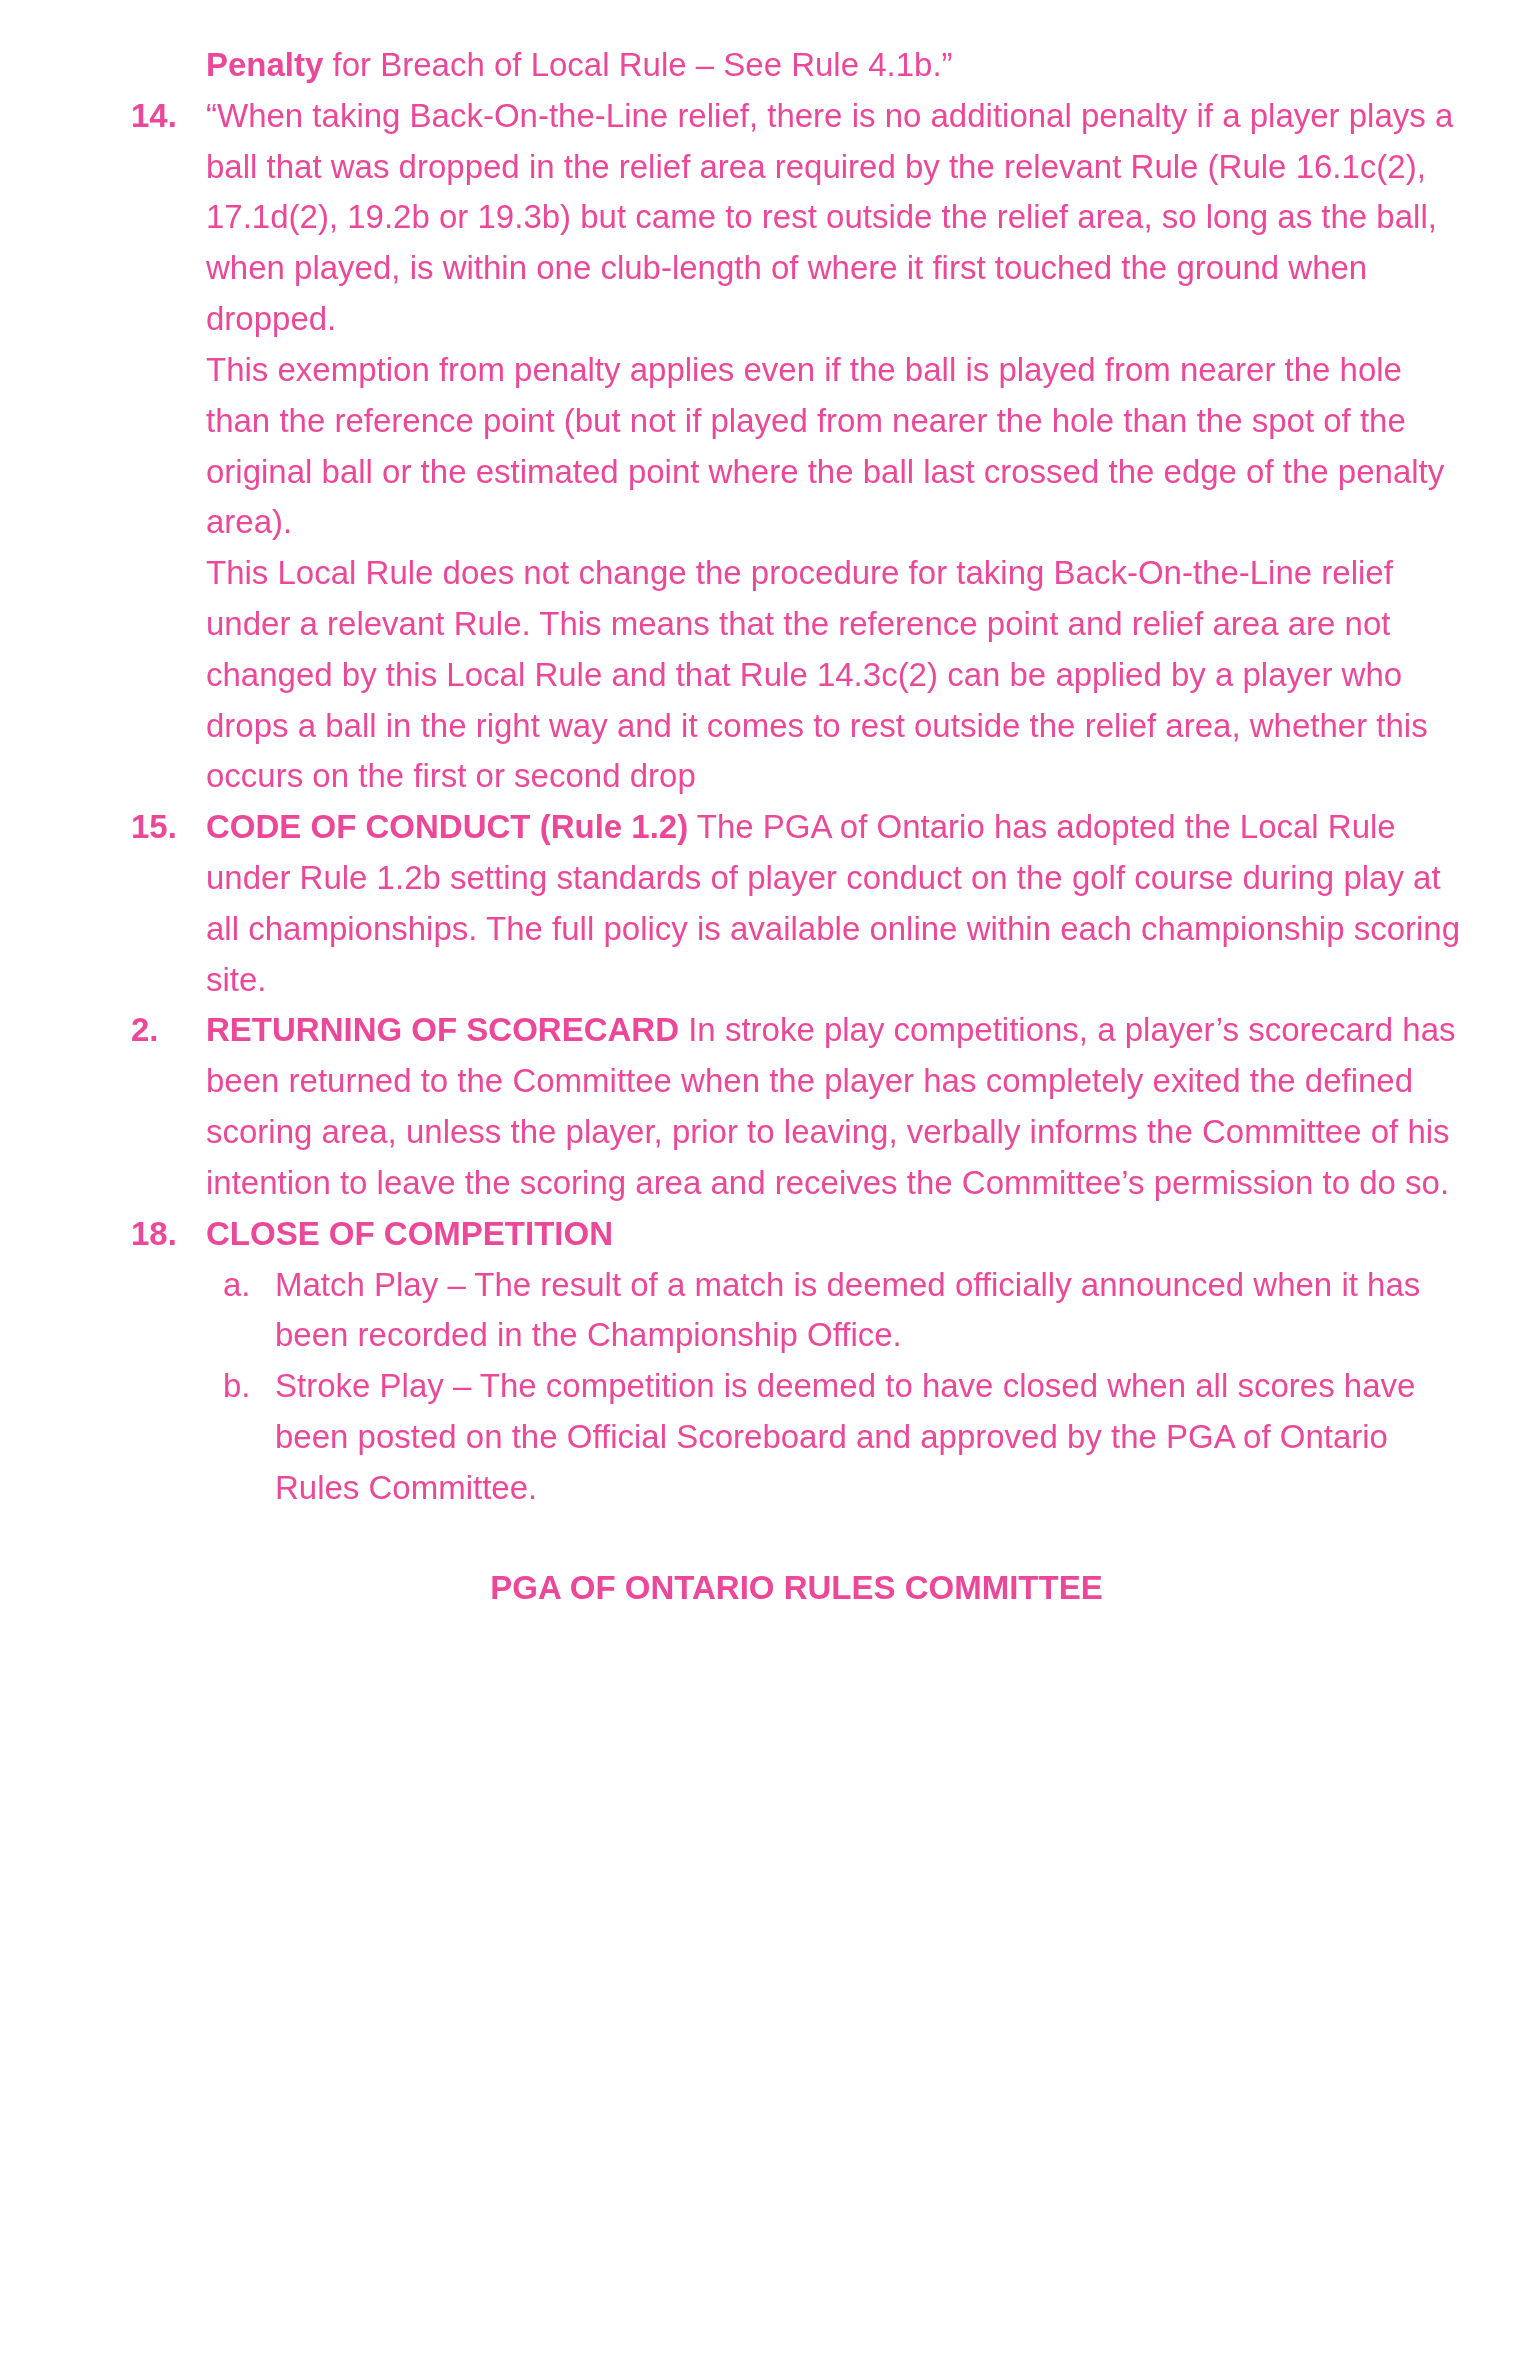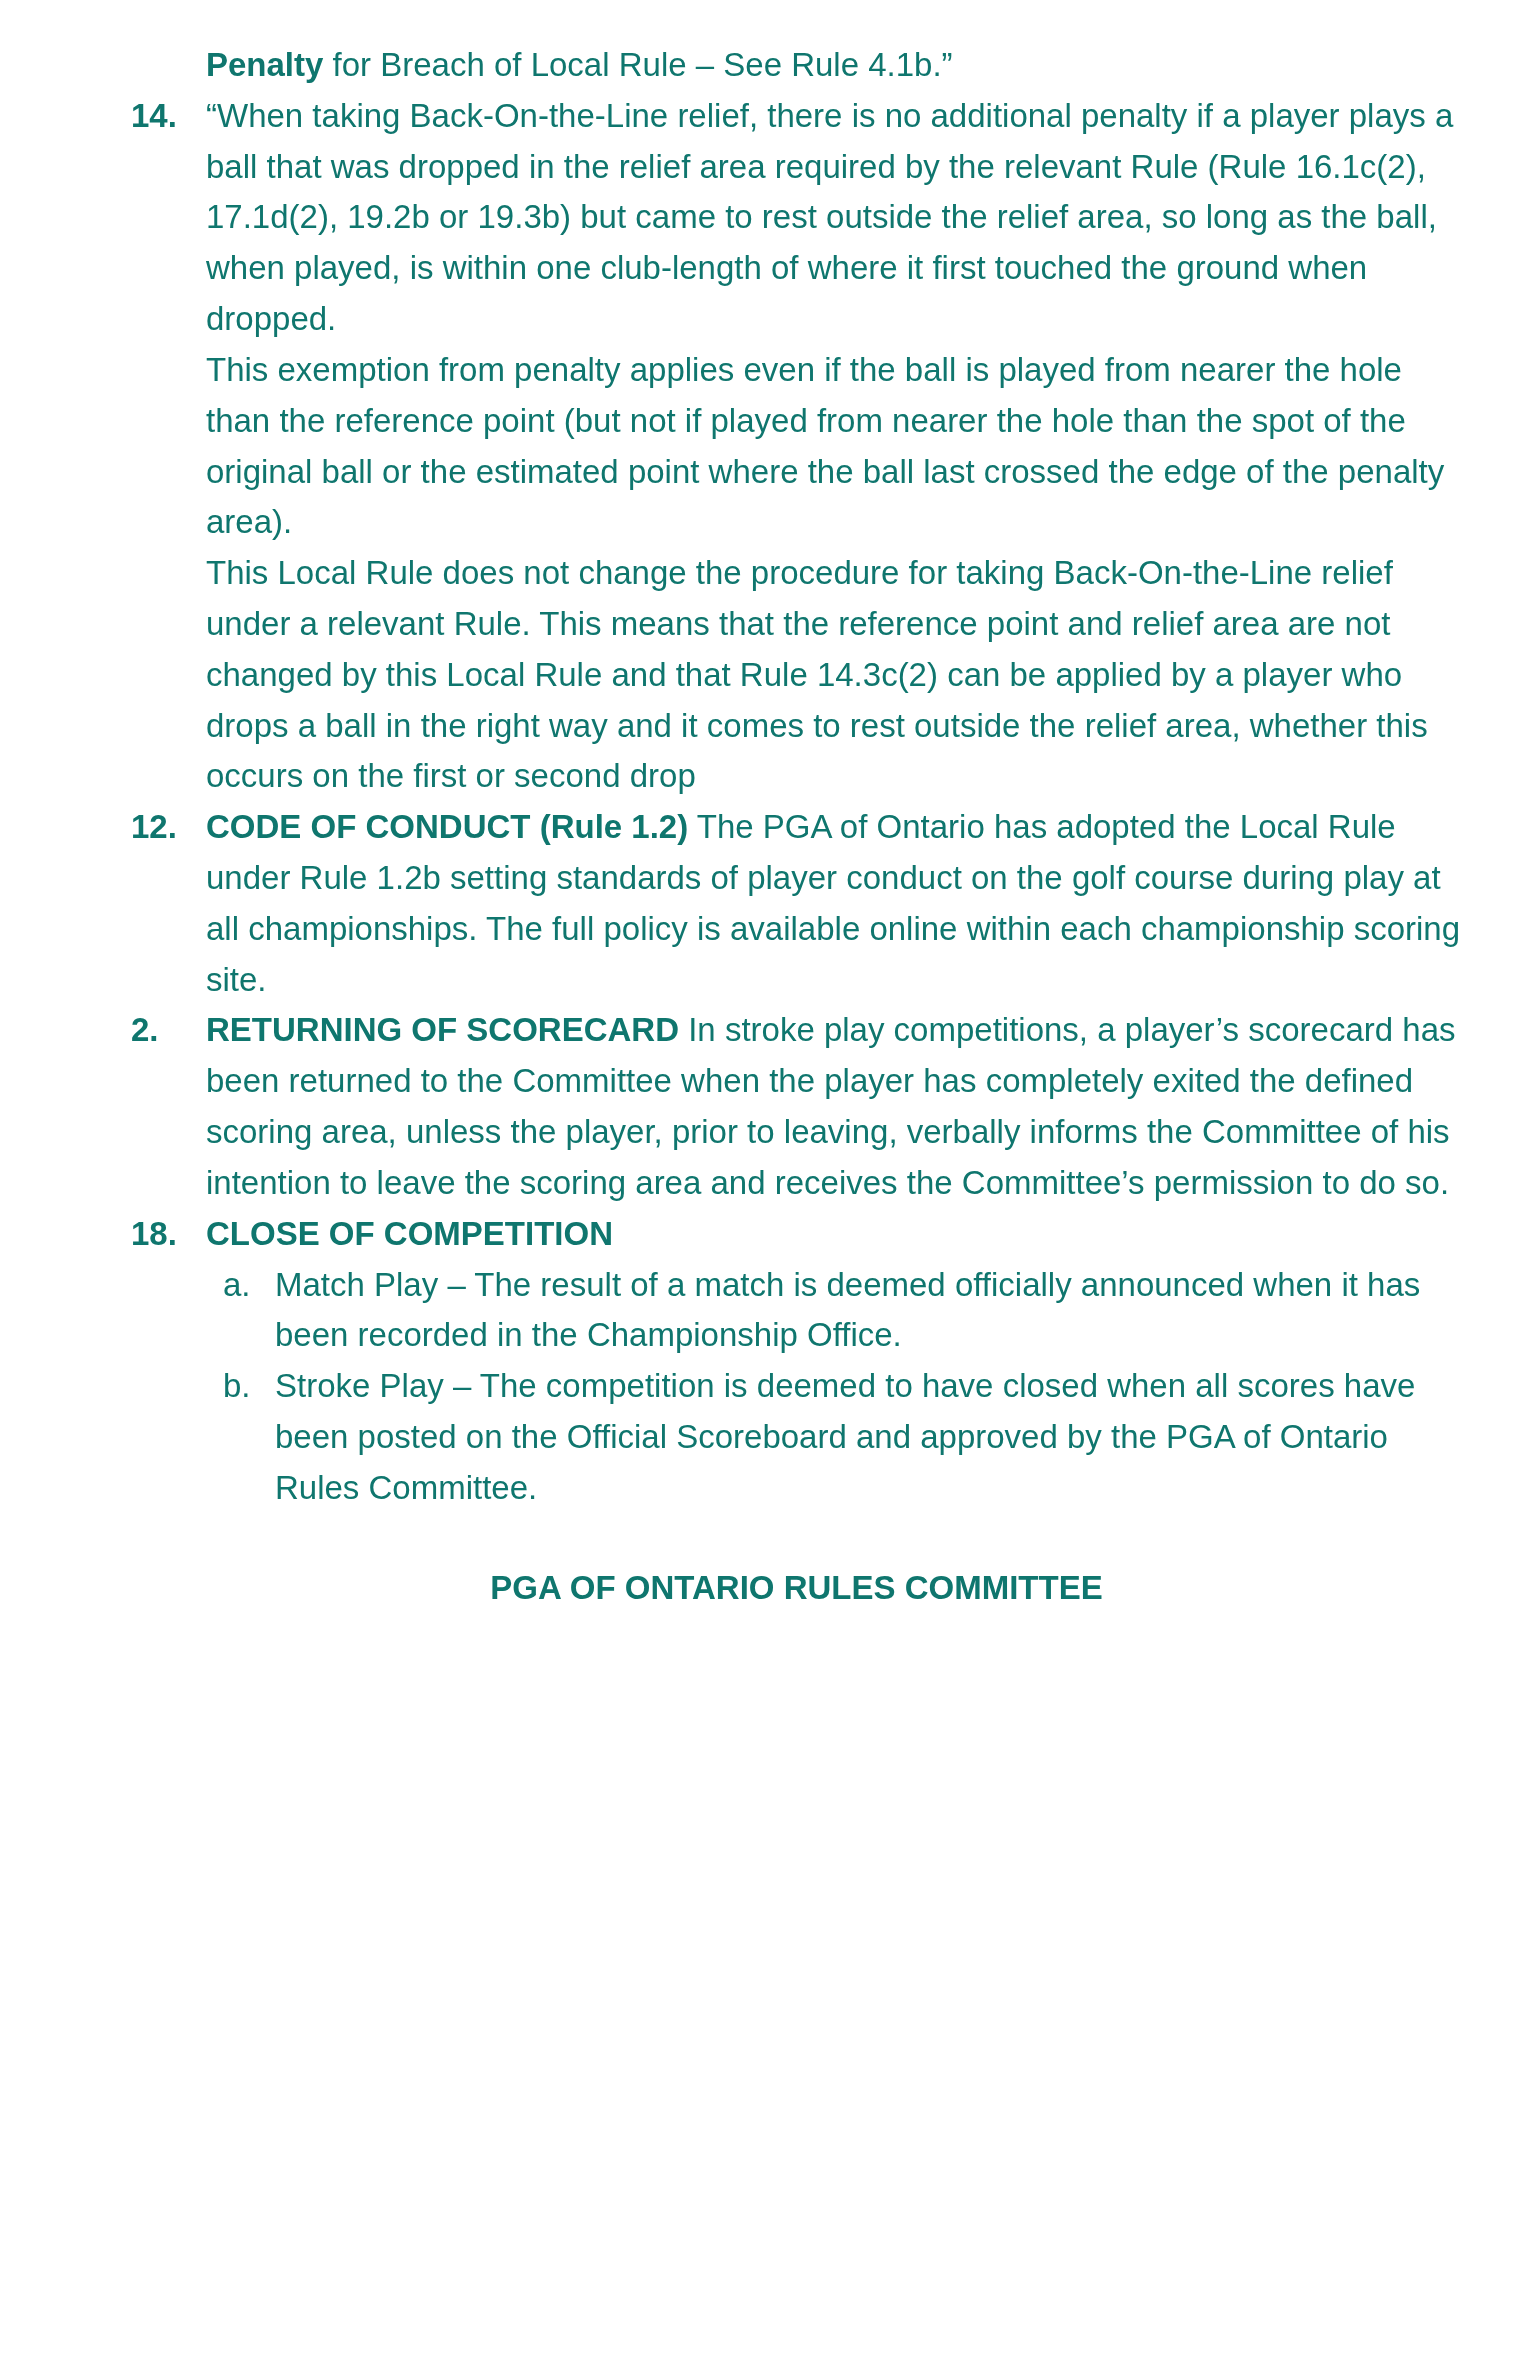--- a/index.html
+++ b/index.html
@@ -5,21 +5,21 @@
   html, body {
     margin: 0;
     padding: 0;
     background: #ffffff;
   }
   .page {
     position: relative;
     width: 1538px;
     height: 2377px;
     background: #ffffff;
-    color: #0f766e;
+    color: #ec4899;
     font-family: "Liberation Sans", "DejaVu Sans", sans-serif;
     font-size: 33px;
     line-height: 1.54;
     overflow: hidden;
     box-sizing: border-box;
     padding: 40px 69px 0 131px;
   }
   .content {
     width: 1331px;
   }
@@ -79,21 +79,21 @@
     <div class="item">
       <div class="num">14.</div>
       <div class="item-body">
         <p class="para">“When taking Back-On-the-Line relief, there is no additional penalty if a player plays a ball that was dropped in the relief area required by the relevant Rule (Rule 16.1c(2), 17.1d(2), 19.2b or 19.3b) but came to rest outside the relief area, so long as the ball, when played, is within one club-length of where it first touched the ground when dropped.</p>
         <p class="para">This exemption from penalty applies even if the ball is played from nearer the hole than the reference point (but not if played from nearer the hole than the spot of the original ball or the estimated point where the ball last crossed the edge of the penalty area).</p>
         <p class="para">This Local Rule does not change the procedure for taking Back-On-the-Line relief under a relevant Rule. This means that the reference point and relief area are not changed by this Local Rule and that Rule 14.3c(2) can be applied by a player who drops a ball in the right way and it comes to rest outside the relief area, whether this occurs on the first or second drop</p>
       </div>
     </div>
 
     <div class="item">
-      <div class="num">12.</div>
+      <div class="num">15.</div>
       <div class="item-body">
         <p class="para"><strong class="inline-head">CODE OF CONDUCT (Rule 1.2)</strong> <span>The PGA of Ontario has adopted the Local Rule under Rule 1.2b setting standards of player conduct on the golf course during play at all championships. The full policy is available online within each championship scoring site.</span></p>
       </div>
     </div>
 
     <div class="item">
       <div class="num">2.</div>
       <div class="item-body">
         <p class="para"><strong class="inline-head">RETURNING OF SCORECARD</strong> <span>In stroke play competitions, a player’s scorecard has been returned to the Committee when the player has completely exited the defined scoring area, unless the player, prior to leaving, verbally informs the Committee of his intention to leave the scoring area and receives the Committee’s permission to do so.</span></p>
       </div>

